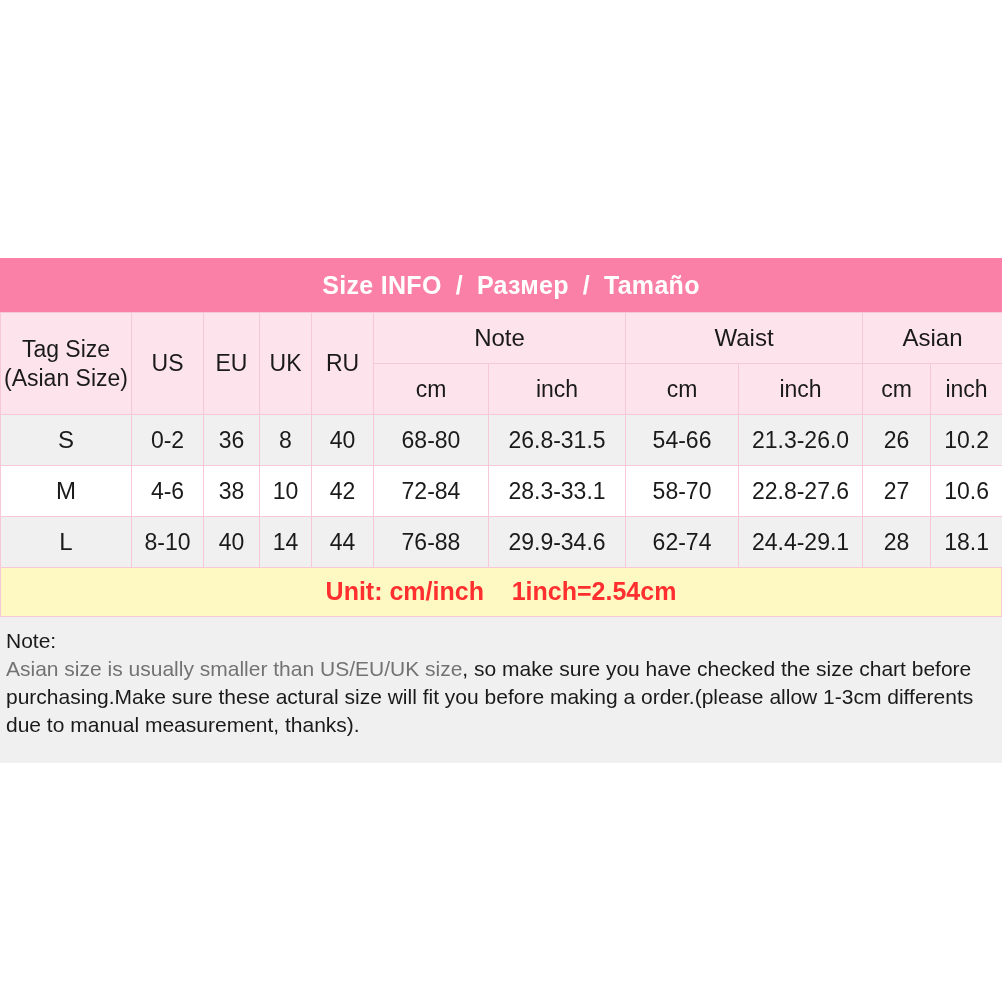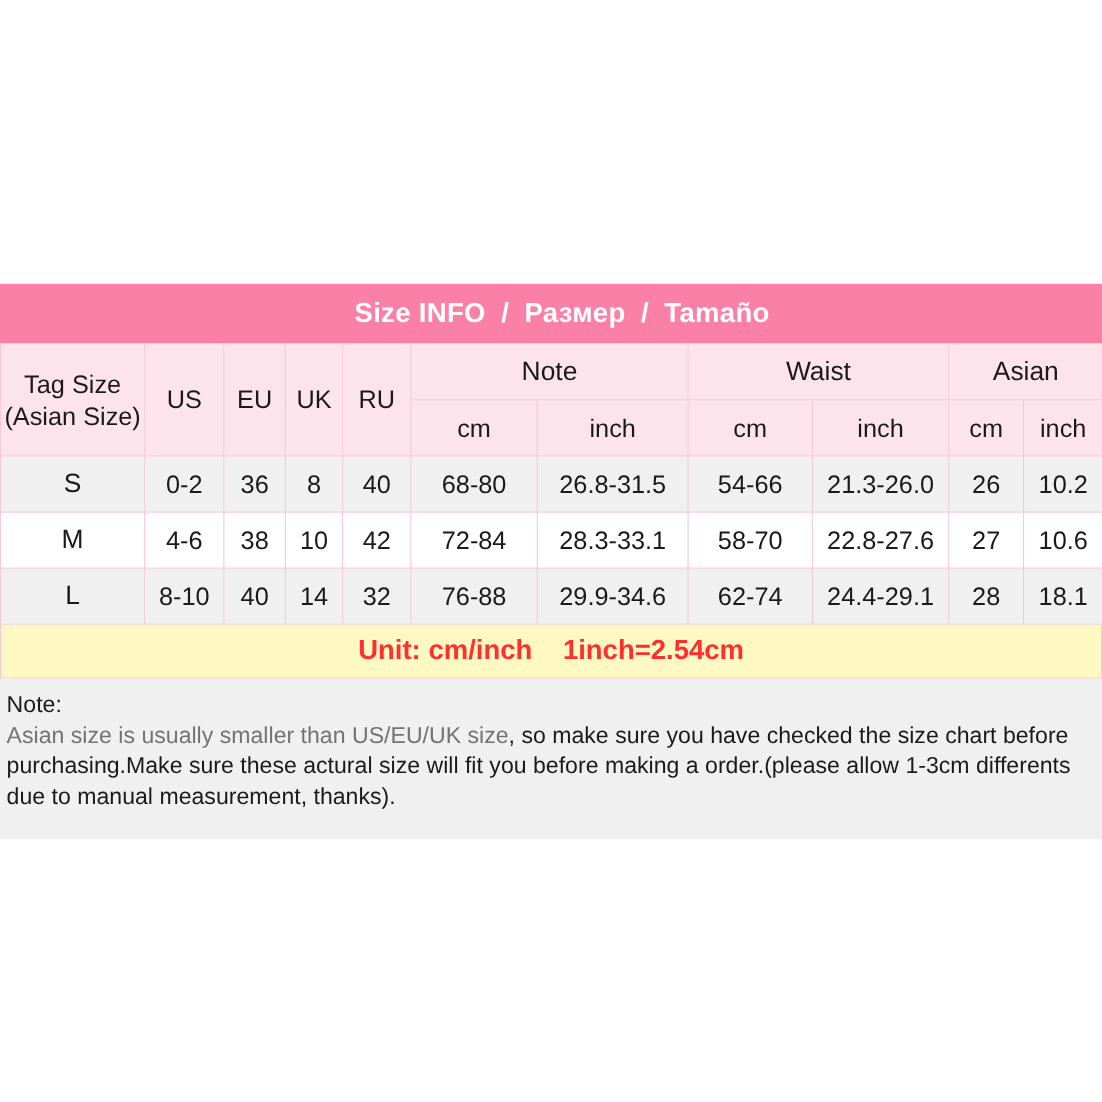--- a/index.html
+++ b/index.html
@@ -169,21 +169,21 @@
         <td>58-70</td>
         <td>22.8-27.6</td>
         <td>27</td>
         <td>10.6</td>
       </tr>
       <tr class="odd">
         <td class="first">L</td>
         <td>8-10</td>
         <td>40</td>
         <td>14</td>
-        <td>32</td>
+        <td>44</td>
         <td>76-88</td>
         <td>29.9-34.6</td>
         <td>62-74</td>
         <td>24.4-29.1</td>
         <td>28</td>
         <td>18.1</td>
       </tr>
     </tbody>
   </table>
 

